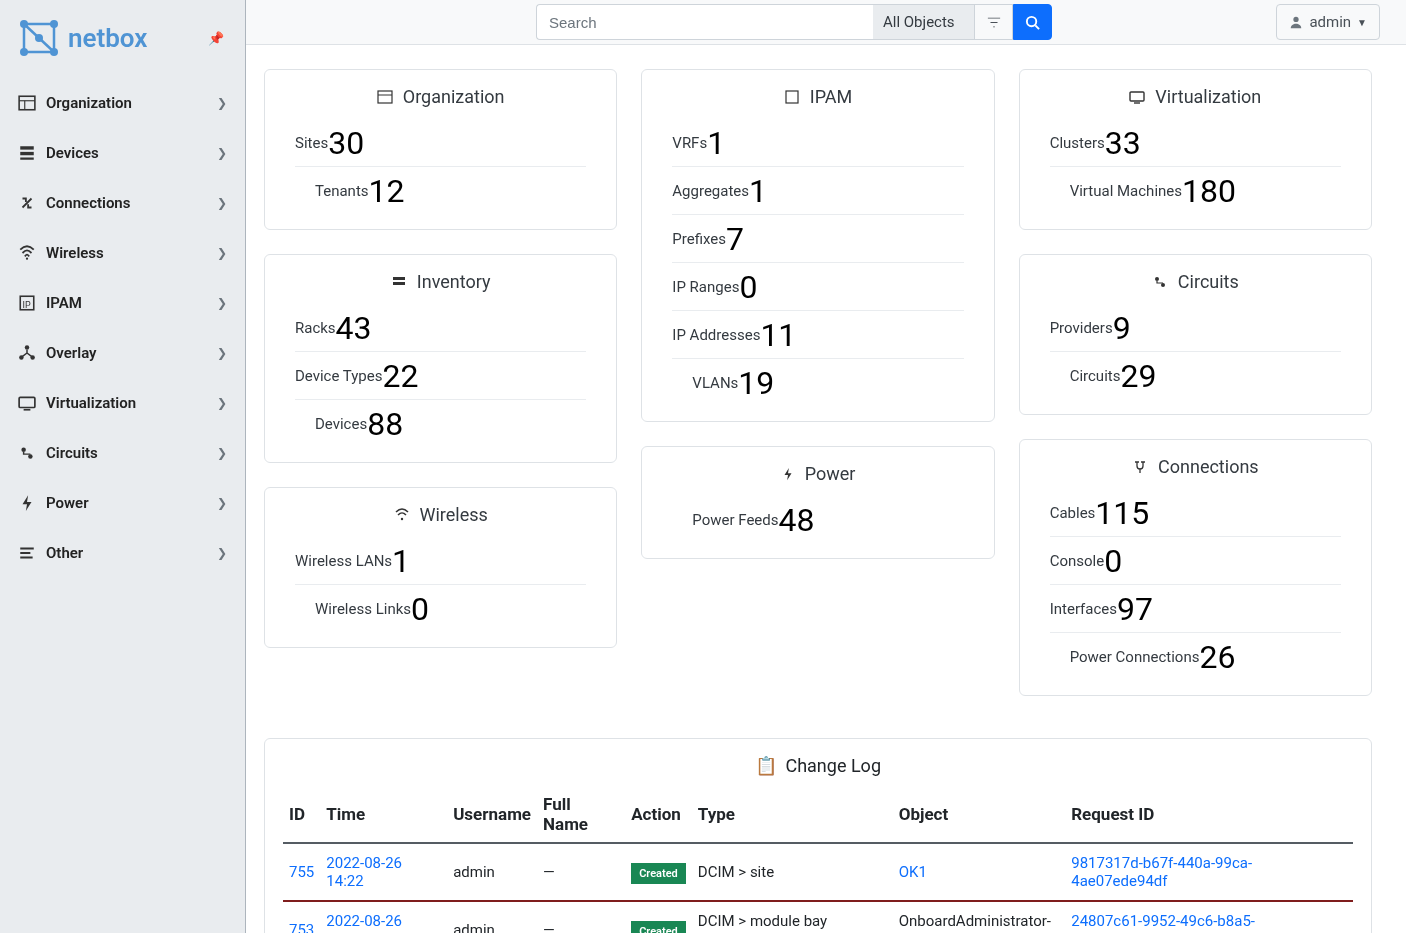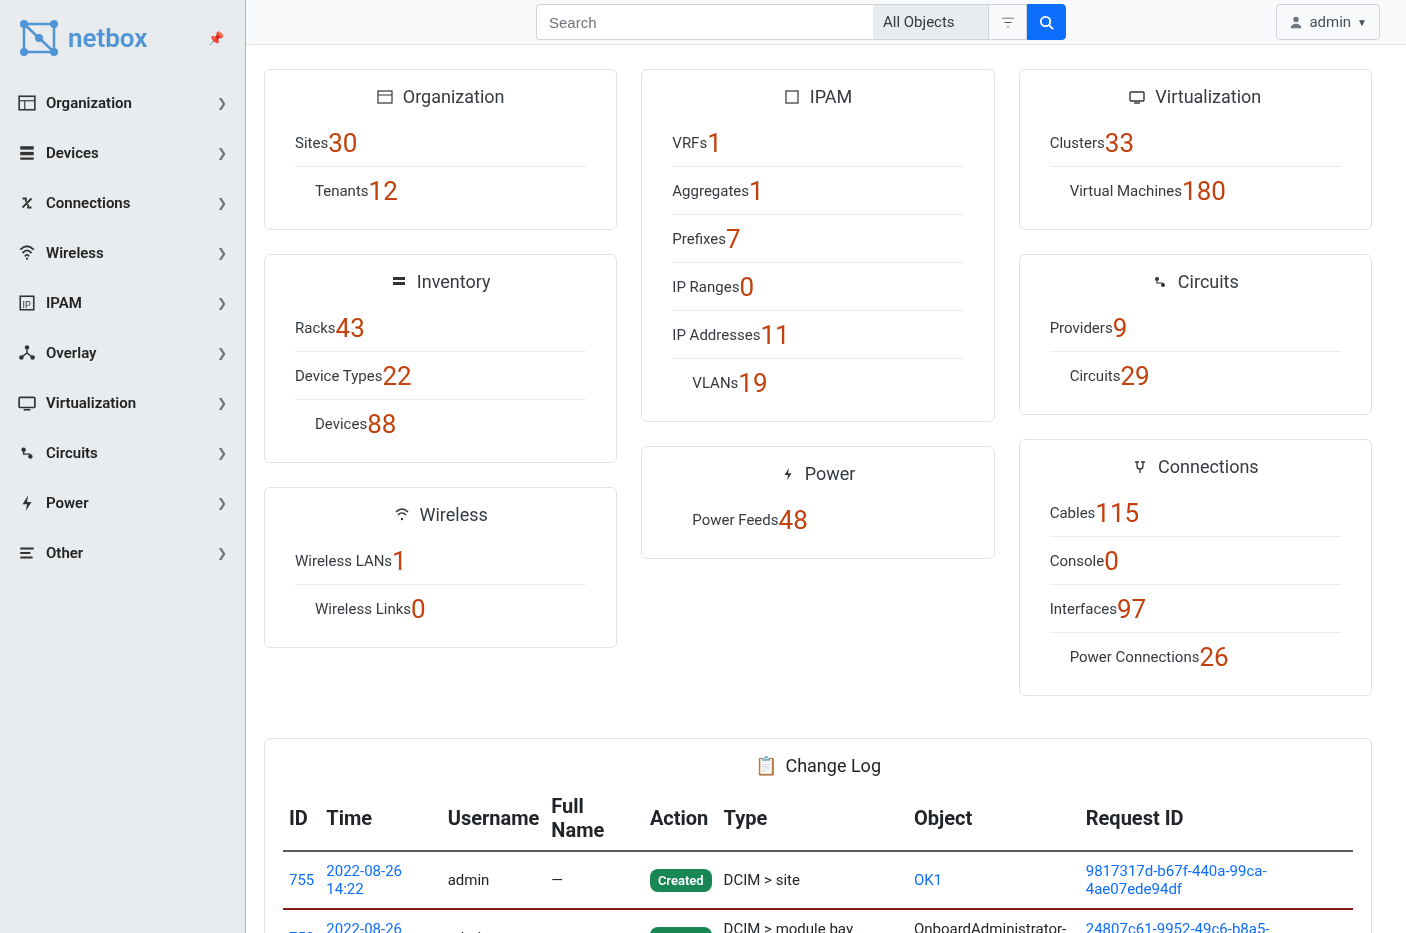--- a/index.html
+++ b/index.html
@@ -68,21 +68,21 @@
     padding: 0 12px;
     border: 1px solid #ced4da;
     border-right: none;
     border-radius: 4px 0 0 4px;
     font-size: 15px;
     color: #495057;
     background: #fff;
   }
   .search-input::placeholder { color: #6c757d; }
   .obj-select {
-    width: 115px;
+    width: 101px;
     border: 1px solid #ced4da;
     border-left: none;
     border-right: none;
     background: #e9ecef;
     display: flex;
     align-items: center;
     padding: 0 10px;
     font-size: 15px;
     color: #343a40;
   }
@@ -155,21 +155,21 @@
   .stat-list { padding: 0 30px 14px 30px; }
   .stat-row {
     display: flex;
     align-items: center;
     justify-content: flex-start;
     height: 48px;
     border-bottom: 1px solid #e9ecef;
   }
   .stat-row:last-child { border-bottom: none; margin-left: 20px; }
   .stat-label { font-size: 15px; color: #343a40; }
-  .stat-value { font-size: 26px; color: #c2410c; font-weight: 400;}
+  .stat-value { font-size: 32px; color: #000000; font-weight: 400;}
 
   .changelog-card {
     margin-top: 42px;
     border: 1px solid #dee2e6;
     border-radius: 6px;
     background: #fff;
     padding-bottom: 6px;
   }
   .cl-header {
     text-align: center;
@@ -181,38 +181,38 @@
     gap: 8px;
   }
   table.cl {
     width: calc(100% - 36px);
     margin: 0 18px;
     border-collapse: collapse;
   }
   table.cl th {
     text-align: left;
     font-weight: 700;
-    font-size: 20px;
+    font-size: 17px;
     padding: 8px 6px;
     border-bottom: 2px solid #555c63;
     color: #212529;
   }
   table.cl td {
     padding: 10px 6px;
     border-bottom: 2px solid #7f1d1d;
     font-size: 15px;
     vertical-align: middle;
   }
   .link { color: #0d6efd; }
   .badge-created {
     background: #198754;
     color: #fff;
     padding: 4px 8px;
-    border-radius: 8px;
-    font-size: 13px;
+    border-radius: 0;
+    font-size: 11px;
     font-weight: 600;
   }
   svg { display: block; }
 </style>
 </head>
 <body>
 
 <div class="sidebar">
   <div class="logo-row">
     <svg class="logo-svg" viewBox="0 0 160 44">

